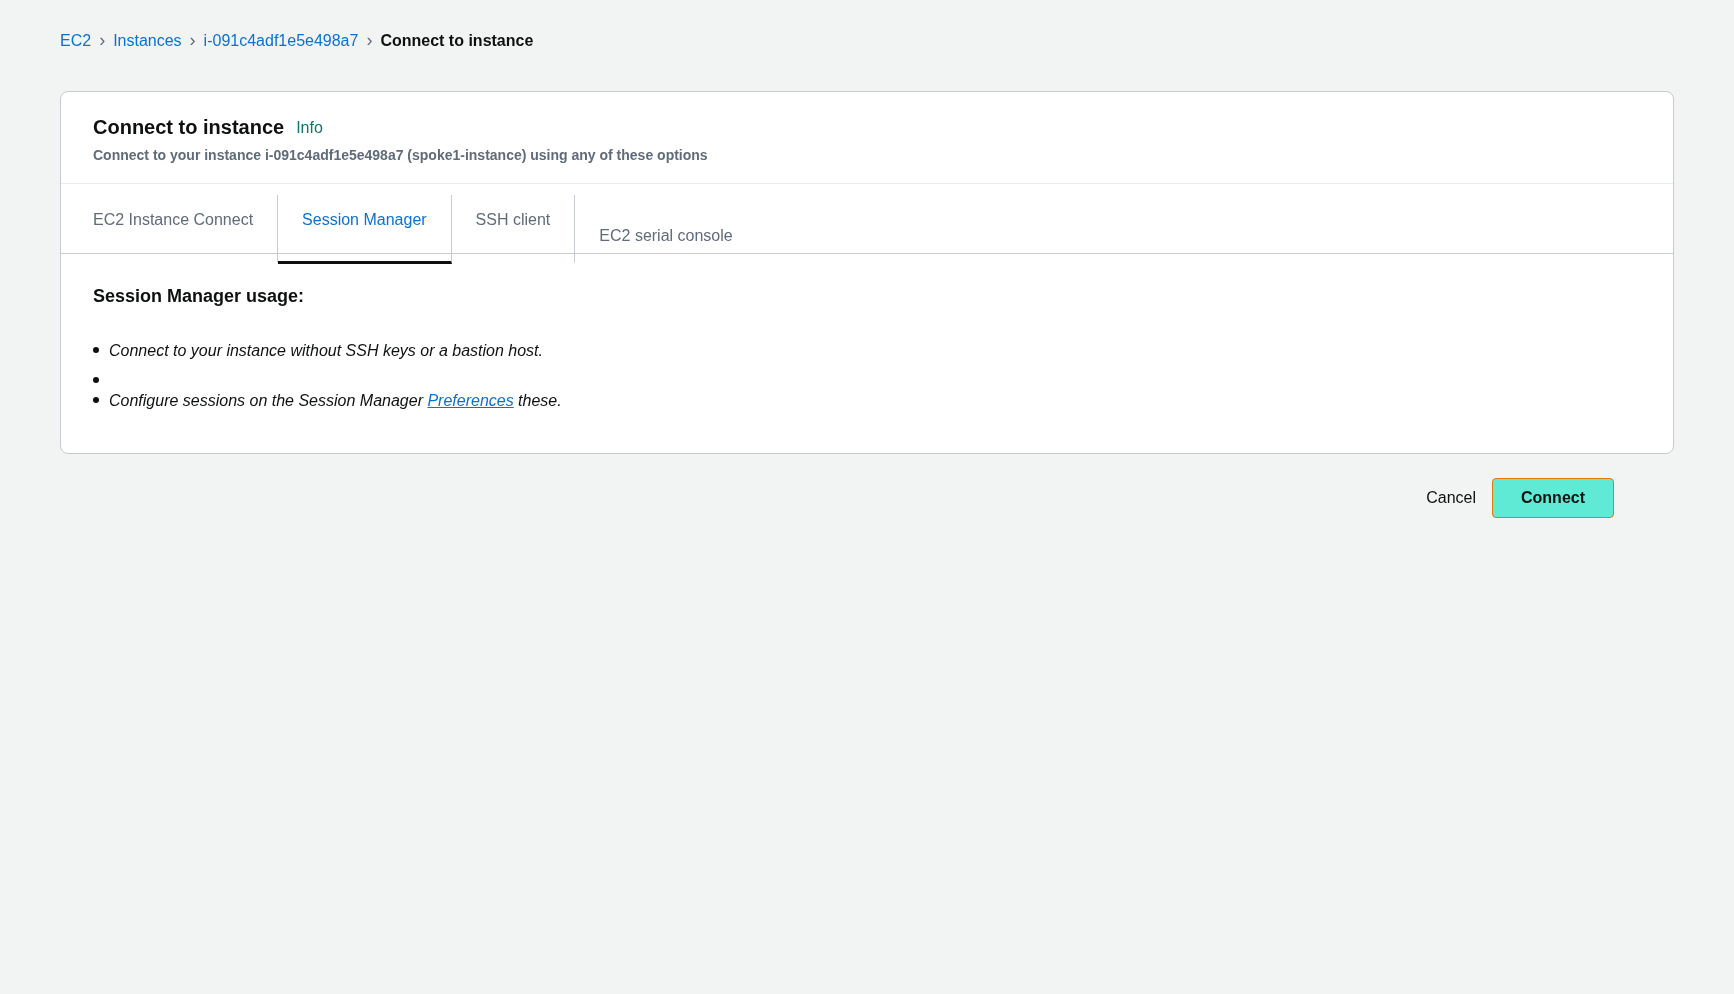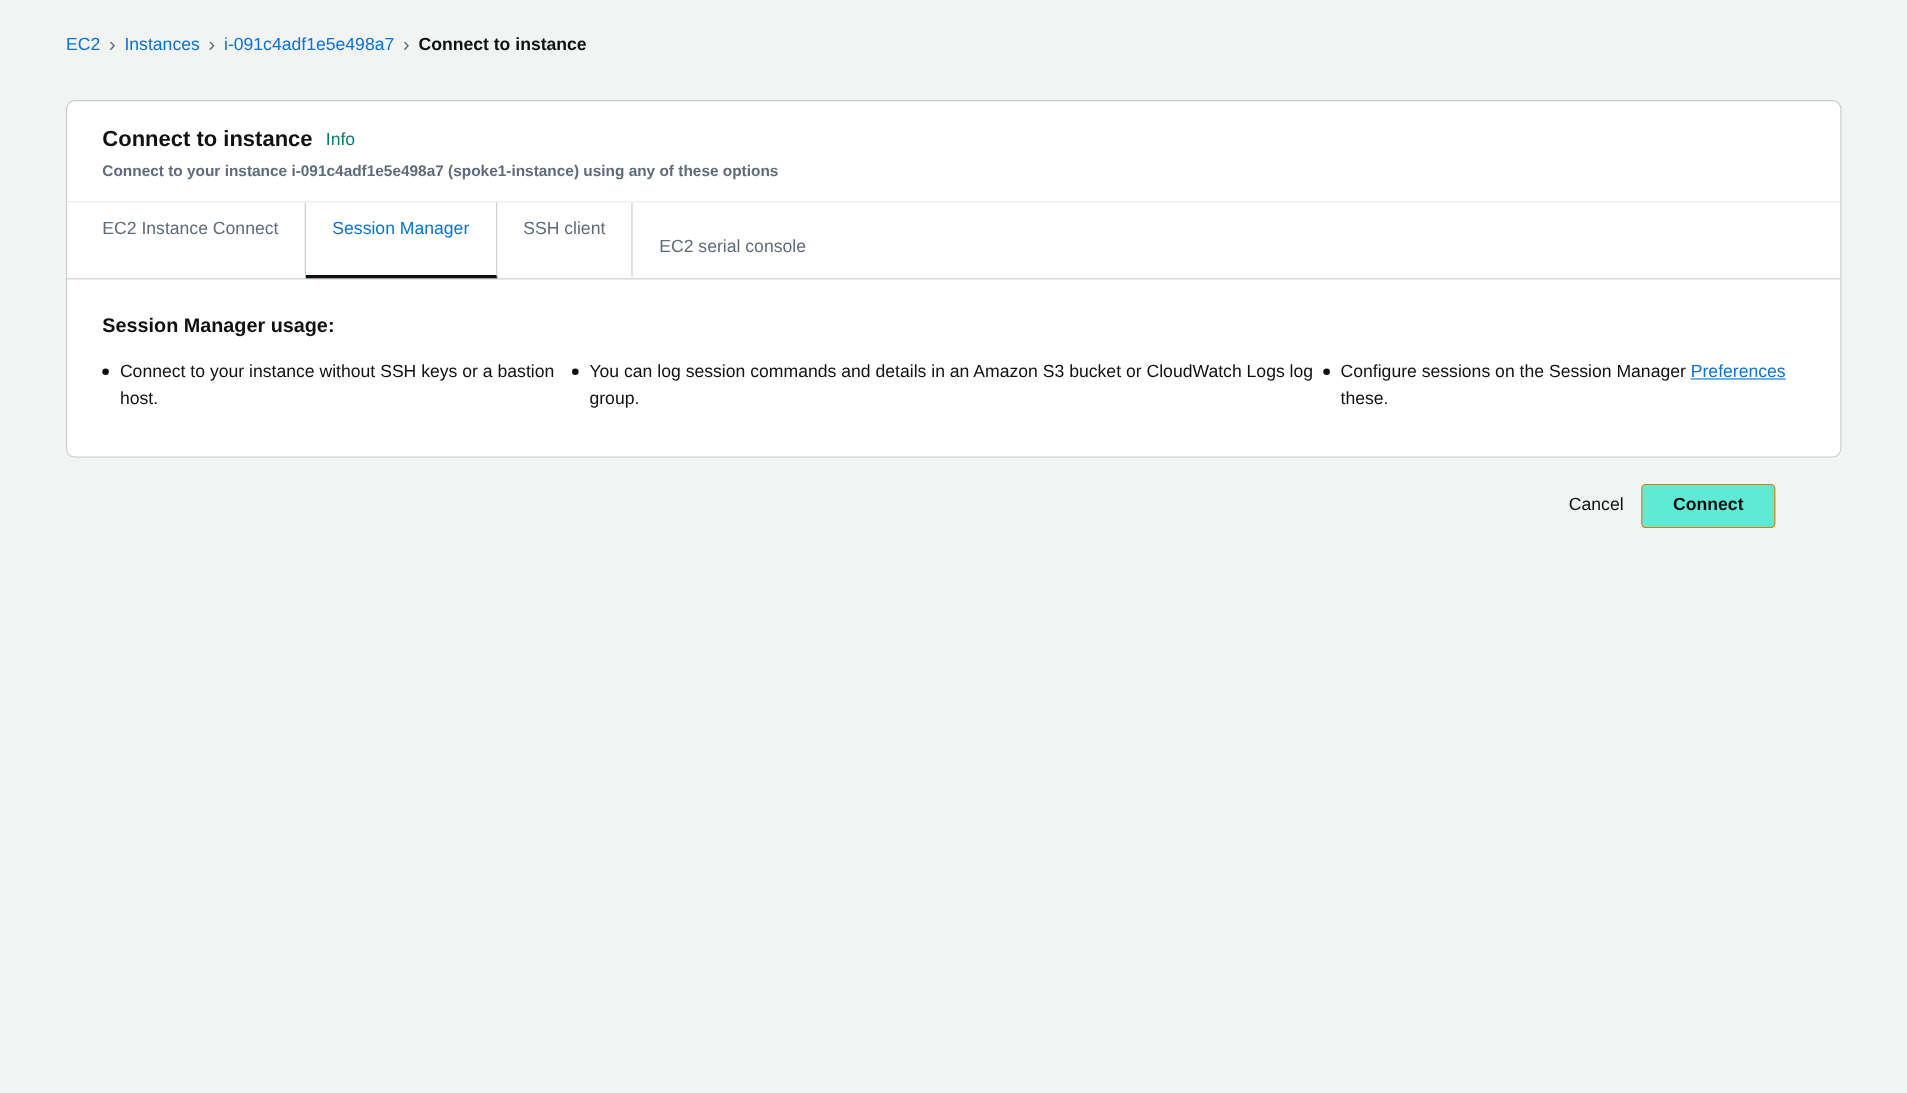--- a/index.html
+++ b/index.html
@@ -103,21 +103,21 @@
     }
 
     .tab-item {
       padding: 16px 24px;
       font-size: 16px;
       color: #5f6b7a;
       cursor: pointer;
       border-bottom: 3px solid transparent;
       white-space: nowrap;
       position: relative;
-      top: 0;
+      top: 11px;
       border-right: 1px solid #c6cad2;
     }
 
     .tab-item:first-child {
       padding-left: 0;
       border-left: none;
     }
 
     .tab-item.active {
       color: #0972d3;
@@ -127,28 +127,29 @@
 
     
     .tab-content {
       padding: 32px 32px 40px 32px;
     }
 
     .section-title {
       font-size: 18px;
       font-weight: 700;
       color: #0f1111;
-      margin-bottom: 20px;
+      margin-bottom: 32px;
     }
 
     .bullet-list {
       list-style: none;
       display: flex;
-      flex-direction: row;
+      flex-direction: column;
       gap: 6px;
+      font-style: italic;
     }
 
     .bullet-item {
       display: flex;
       align-items: flex-start;
       gap: 10px;
       font-size: 16px;
       color: #0f1111;
       line-height: 1.5;
     }
@@ -234,21 +235,20 @@
 
     <div class="tab-content">
       <h2 class="section-title">Session Manager usage:</h2>
       <ul class="bullet-list">
         <li class="bullet-item">
           <span class="bullet-dot"></span>
           <span>Connect to your instance without SSH keys or a bastion host.</span>
         </li>
         <li class="bullet-item">
           <span class="bullet-dot"></span>
-          <span>You can log session commands and details in an Amazon S3 bucket or CloudWatch Logs log group.</span>
         </li>
         <li class="bullet-item">
           <span class="bullet-dot"></span>
           <span>
             <span>Configure sessions on the Session Manager </span><a class="inline-link">Preferences</a><span> these.</span>
           </span>
         </li>
       </ul>
     </div>
   </div>

